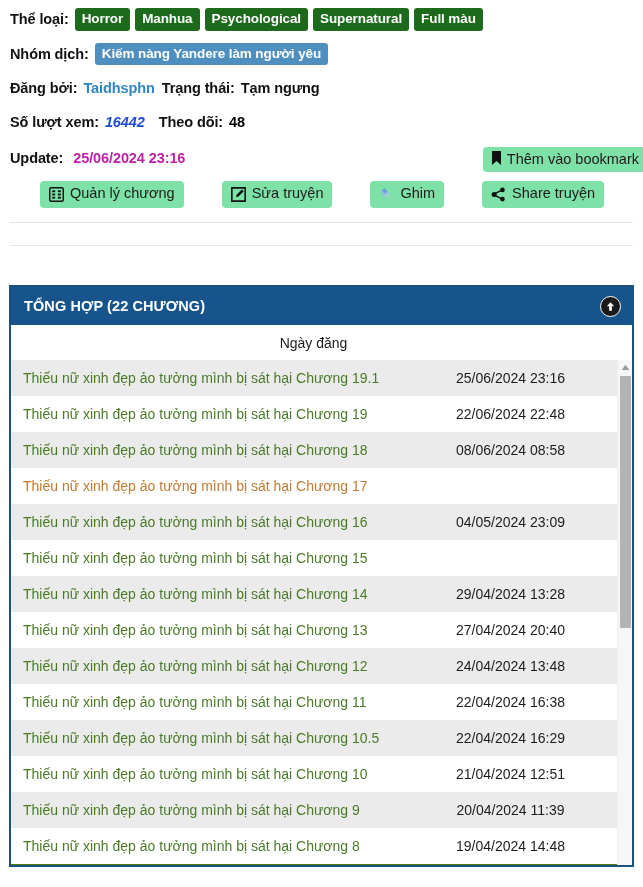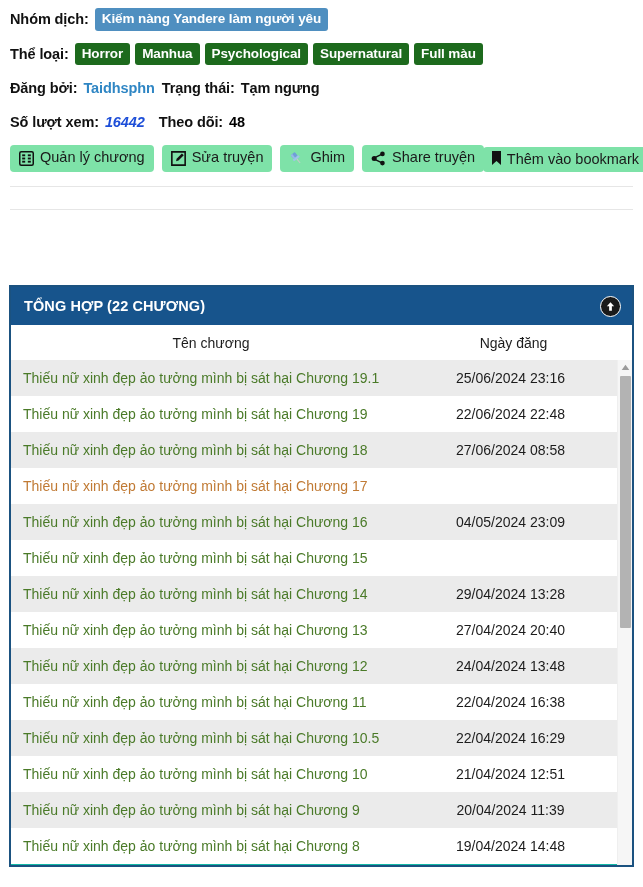--- a/index.html
+++ b/index.html
@@ -108,41 +108,42 @@
     background: #7ee2a8;
     color: #1a1a1a;
     border: none;
     border-radius: 4px;
     font-size: 14.5px;
     font-family: "Liberation Sans", sans-serif;
     padding: 5px 9px 6px 9px;
     cursor: pointer;
     white-space: nowrap;
     line-height: 1.1;
+    margin-left: 30px;
   }
   .btn-action .ico { display: inline-flex; align-items: center; line-height: 1; }
   .btn-action .ico svg { display: block; }
 
   .divider {
     height: 1px;
     background: #e6e6e6;
     margin: 0 10px;
   }
   .divider.d1 { margin-top: 4px; }
   .divider.d2 { margin-top: 22px; }
 
   
   .panel {
     position: absolute;
     left: 9px;
     top: 285px;
     width: 625px;
     height: 582px;
     border: 2px solid #1b5280;
-    background: #14b8a6;
+    background: #4d7c0f;
     overflow: hidden;
   }
   .panel-head {
     height: 38px;
     background: #17548c;
     display: flex;
     align-items: center;
     justify-content: space-between;
     padding: 0 11px 0 13px;
   }
@@ -238,50 +239,56 @@
   }
 </style>
 </head>
 <body>
 
 <div id="page">
 
   <div class="info-block">
 
     <div class="info-row">
-      <span class="info-label">Nhóm dịch:</span>
-      <span class="tag-team">Kiếm nàng Yandere làm người yêu</span>
-    </div>
-
-    <div class="info-row">
       <span class="info-label">Thể loại:</span>
       <span class="tag-genre">Horror</span>
       <span class="tag-genre">Manhua</span>
       <span class="tag-genre">Psychological</span>
       <span class="tag-genre">Supernatural</span>
       <span class="tag-genre">Full màu</span>
+    </div>
+
+    <div class="info-row">
+      <span class="info-label">Nhóm dịch:</span>
+      <span class="tag-team">Kiếm nàng Yandere làm người yêu</span>
     </div>
 
     <div class="info-row">
       <span class="info-label">Đăng bởi:</span>
       <span class="link-blue">Taidhsphn</span>
       <span class="sep-space"></span>
       <span class="info-label">Trạng thái:</span>
       <span>Tạm ngưng</span>
     </div>
 
     <div class="info-row">
       <span class="info-label">Số lượt xem:</span>
       <span class="num-views">16442</span>
       <span class="sep-space"></span>
       <span class="sep-space"></span>
       <span class="info-label">Theo dõi:</span>
       <span class="num-follows">48</span>
     </div>
 
+    <div class="info-row update-row">
+      <span>
+        <span class="info-label">Update:</span>
+        <span class="date-update">25/06/2024 23:16</span>
+      </span>
+    </div>
 
   </div>
 
   <button class="btn-bookmark">
     <span class="ico">
       <svg width="11" height="14" viewBox="0 0 11 14" aria-hidden="true">
         <path d="M1 0h9v14L5.5 10 1 14z" fill="#111111"></path>
       </svg>
     </span>
     <span>Thêm vào bookmark</span>
@@ -351,37 +358,36 @@
     <div class="panel-head">
       <span class="panel-title">TỔNG HỢP (22 CHƯƠNG)</span>
       <span class="scroll-top-btn">
         <svg width="11" height="11" viewBox="0 0 12 12" aria-hidden="true">
           <path d="M6 1.3l4 4.4H7.5v5h-3v-5H2z" fill="#ffffff"></path>
         </svg>
       </span>
     </div>
 
     <div class="col-head">
-      <span class="c1">Tên chương</span>
       <span class="c2">Ngày đăng</span>
     </div>
 
     <div class="rows-wrap">
       <div class="rows" id="rows">
           <div class="chap-row alt">
             <span class="chap-name">Thiếu nữ xinh đẹp ảo tưởng mình bị sát hại Chương 19.1</span>
             <span class="chap-date">25/06/2024 23:16</span>
           </div>
           <div class="chap-row">
             <span class="chap-name">Thiếu nữ xinh đẹp ảo tưởng mình bị sát hại Chương 19</span>
             <span class="chap-date">22/06/2024 22:48</span>
           </div>
           <div class="chap-row alt">
             <span class="chap-name">Thiếu nữ xinh đẹp ảo tưởng mình bị sát hại Chương 18</span>
-            <span class="chap-date">27/06/2024 08:58</span>
+            <span class="chap-date">08/06/2024 08:58</span>
           </div>
           <div class="chap-row read">
             <span class="chap-name">Thiếu nữ xinh đẹp ảo tưởng mình bị sát hại Chương 17</span>
           </div>
           <div class="chap-row alt">
             <span class="chap-name">Thiếu nữ xinh đẹp ảo tưởng mình bị sát hại Chương 16</span>
             <span class="chap-date">04/05/2024 23:09</span>
           </div>
           <div class="chap-row">
             <span class="chap-name">Thiếu nữ xinh đẹp ảo tưởng mình bị sát hại Chương 15</span>

